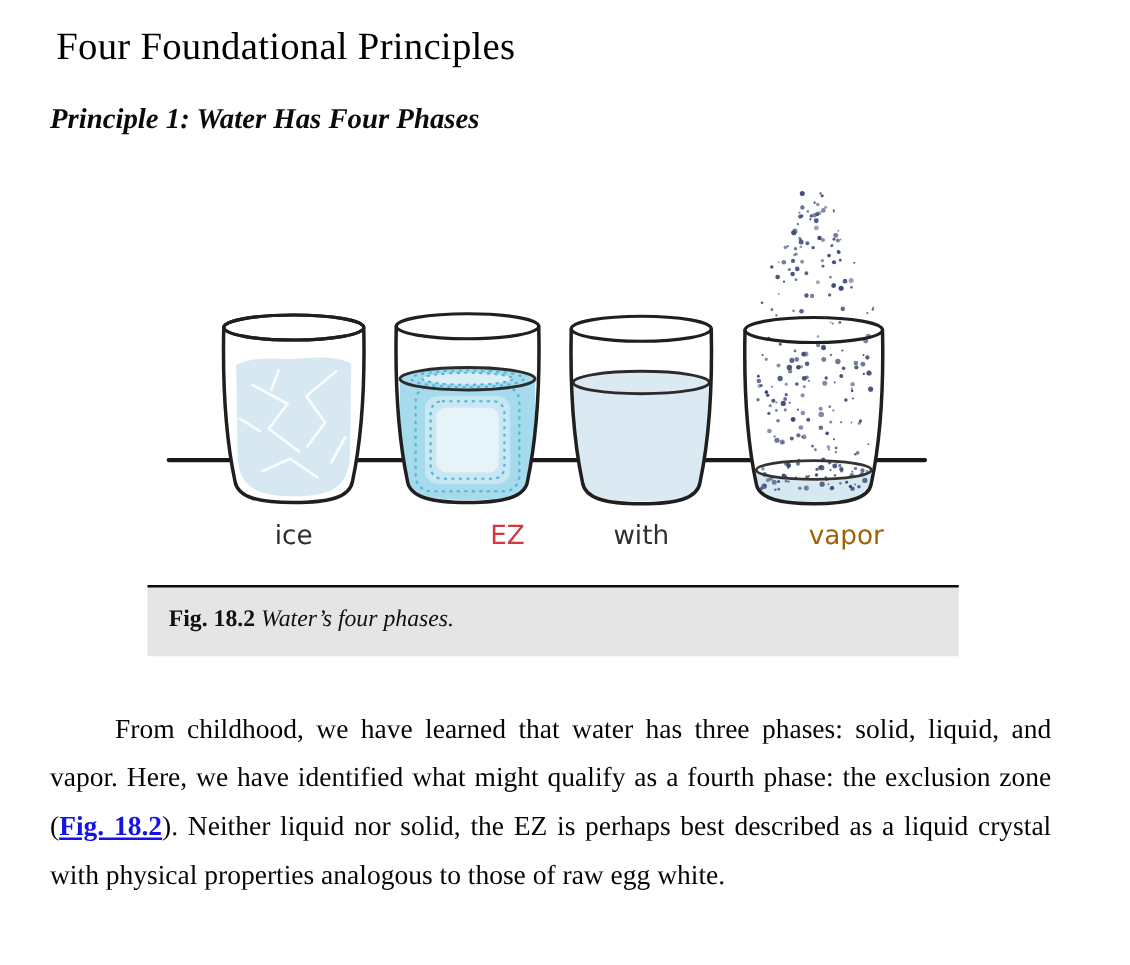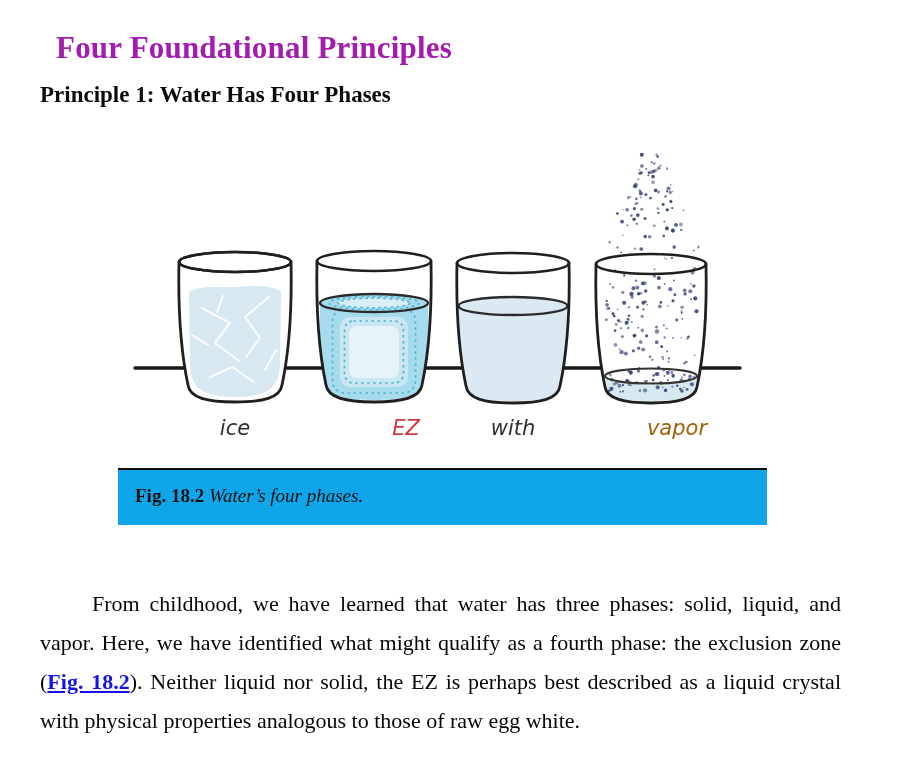--- a/index.html
+++ b/index.html
@@ -2,50 +2,50 @@
 <html><head>
 <meta charset="utf-8">
 <style>
   html,body{margin:0;padding:0;}
   body{
     width:904px;height:772px;position:relative;overflow:hidden;
     background:#ffffff;color:#060606;
     font-family:"Liberation Serif", serif;
   }
   .doc-title{
-    position:absolute;left:40px;top:14px;margin:16px;
-    font-size:31px;font-weight:700;letter-spacing:.2px;color:#a21caf;
+    position:absolute;left:40px;top:14px;margin:5px;
+    font-size:31px;font-weight:400;letter-spacing:.2px;color:#000000;
   }
   .doc-subtitle{
     position:absolute;left:40px;top:82px;margin:0;
-    font-size:23px;font-weight:700;color:#0a0a0a;
+    font-size:23px;font-weight:700;font-style:italic;color:#0a0a0a;
   }
   .figure-wrap{
     position:absolute;left:118px;top:145px;width:649px;height:310px;
   }
   .figure-wrap svg{display:block;}
   .glass-stroke{fill:none;stroke:#1f1f1f;stroke-width:2.8;stroke-linecap:round;stroke-linejoin:round;}
   .rim-stroke{fill:none;stroke:#1f1f1f;stroke-width:2.5;}
   .surface-stroke{stroke:#2b2b2b;stroke-width:2.3;}
   .crack{fill:none;stroke:#ffffff;stroke-width:2.1;stroke-linecap:round;stroke-linejoin:round;opacity:.85;}
   .ez-ring{fill:none;stroke:#54b4d2;stroke-width:1.7;stroke-dasharray:2.5 3.5;}
   .fig-label{
     position:absolute;top:271px;transform:translateX(-50%);
-    font-family:"DejaVu Sans", sans-serif;font-style:italic;
+    font-family:"DejaVu Sans", sans-serif;
     font-size:21px;font-weight:500;white-space:nowrap;
   }
   .fig-caption{
     position:absolute;left:118px;top:468px;width:649px;height:57px;
     box-sizing:border-box;border-top:2px solid #0d0d0d;
     padding:15px 18px 0 17px;font-size:19px;color:#111;
   }
   .cap-label{font-weight:700;}
   .cap-text{font-style:italic;}
   .body-paragraph{
-    position:absolute;left:40px;top:584px;width:801px;margin:0;
+    position:absolute;left:40px;top:563px;width:801px;margin:0;
     font-size:22px;line-height:39px;text-align:justify;text-indent:52px;
     color:#060606;
   }
   .fig-link{font-weight:700;text-decoration:underline;cursor:pointer;}
 </style>
 </head>
 <body>
 
 <h1 class="doc-title">Four Foundational Principles</h1>
 <h2 class="doc-subtitle">Principle 1: Water Has Four Phases</h2>
@@ -372,18 +372,18 @@
         </g>
     </g>
   </svg>
 
   <div class="fig-label" style="left: 117px; color: rgb(47, 47, 47);">ice</div>
   <div class="fig-label" style="left: 256px; color: rgb(208, 57, 63); margin-left: 32px;">EZ</div>
   <div class="fig-label" style="left: 395px; color: rgb(47, 47, 47);">with</div>
   <div class="fig-label" style="left: 559px; color: #a16207;">vapor</div>
 </div>
 
-<div class="fig-caption" style="background-color: #0ea5e9;">
+<div class="fig-caption" style="background-color: #e5e5e5;">
   <span class="cap-label">Fig. 18.2</span>
   <span class="cap-text">Water’s four phases.</span>
 </div>
 
 <p class="body-paragraph"><span>From childhood, we have learned that water has three phases: solid, liquid, and vapor. Here, we have identified what might qualify as a fourth phase: the exclusion zone (</span><a href="#" class="fig-link" style="color: rgb(20, 20, 230);">Fig. 18.2</a><span>). Neither liquid nor solid, the EZ is perhaps best described as a liquid crystal with physical properties analogous to those of raw egg white.</span></p>
 
 </body></html>

